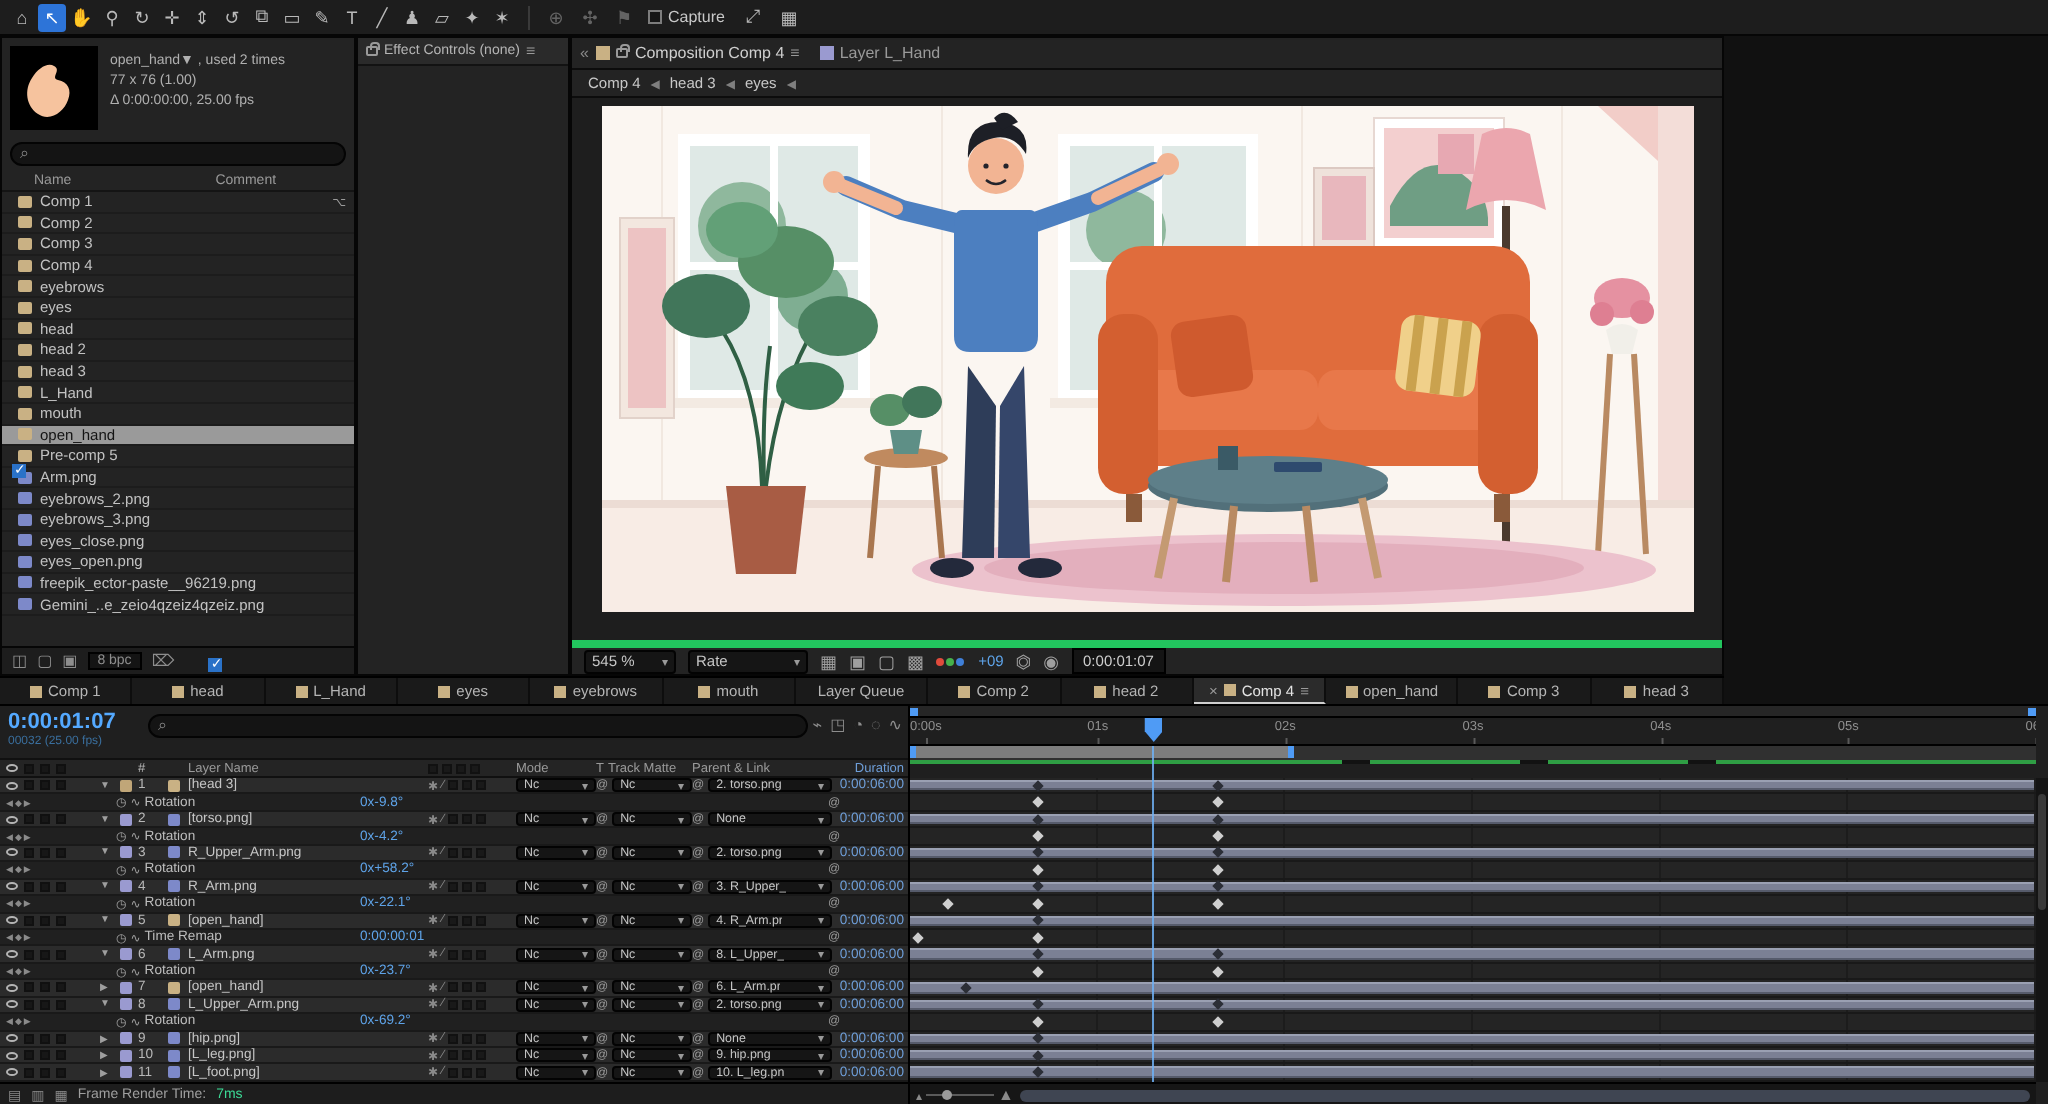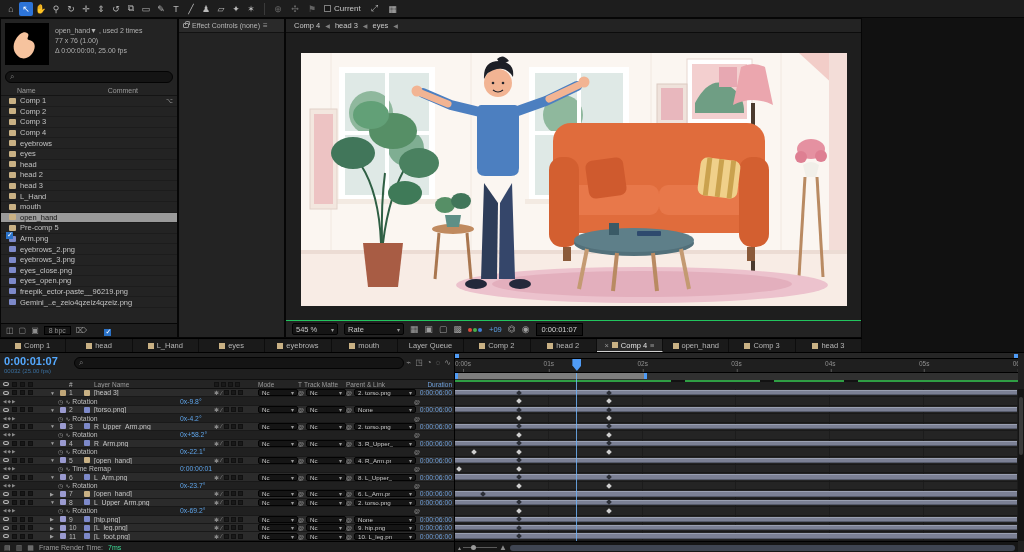--- a/index.html
+++ b/index.html
@@ -51,21 +51,21 @@
 #vtabs{height:16px;background:#232323;border-bottom:1px solid #0c0c0c;display:flex;align-items:center;gap:4px;padding:0 4px;font-size:8px}
 #vtabs .scroll-l::after{content:"«";color:#8a8a8a}
 .vtab{display:flex;align-items:center;gap:3px;color:#cfcfcf}
 .vtab .sq{width:7px;height:7px;background:#c9b184;flex:none}
 .vtab.layer .sq{background:#9a9ad0}
 .vtab:not(.active){color:#9a9a9a}
 #vcrumb{height:14px;display:flex;align-items:center;gap:5px;padding:0 8px;background:#232323;border-bottom:1px solid #0c0c0c;font-size:7.5px}
 #vcrumb .arrow::after{content:"◀";font-size:6px;color:#7f7f7f}
 #canvas-wrap{position:absolute;left:0;right:0;top:30px;bottom:17px;display:flex;align-items:flex-start;justify-content:center;background:#1e1e1e}
 #canvas-wrap svg{margin-top:4px;flex:none}
-#vbottom{position:absolute;left:0;right:0;bottom:0;height:17px;background:#232323;border-top:1px solid #22c55e;display:flex;align-items:center;gap:6px;padding:0 6px;font-size:7.5px}
+#vbottom{position:absolute;left:0;right:0;bottom:0;height:17px;background:#232323;border-top:4px solid #22c55e;display:flex;align-items:center;gap:6px;padding:0 6px;font-size:7.5px}
 #vbottom .dd{height:12px;min-width:46px}
 .vic{color:#9f9f9f;font-size:9px}
 .rgbdots i{display:inline-block;width:4px;height:4px;border-radius:50%;margin-right:1px}
 .exposure{color:#5ea3e8}
 .tcbox{background:#141414;border:1px solid #000;padding:1px 5px;color:#cfcfcf}
 
 #rightpanel{left:862px;top:18px;width:162px;height:334px;background:#232323;border:1px solid #060606;font-size:7.5px}
 .rsec{border-bottom:1px solid #101010}
 .rhdr{height:13px;display:flex;align-items:center;justify-content:space-between;padding:0 5px;color:#c0c0c0;background:#262626;font-size:8px}
 .rbody{padding:2px 5px 4px}
@@ -226,21 +226,21 @@
       </span>
       <span class="tool dim">
         <span>✣</span>
       </span>
       <span class="tool dim">
         <span>⚑</span>
       </span>
     </span>
   <span id="snapwrap">
     <span class="cb"></span>
-    <span>Current</span>
+    <span>Capture</span>
   </span>
   <span style="display:flex;gap:4px;margin-left:6px">
 
   <span class="tool">
         <span>⤢</span>
       </span>
       <span class="tool">
         <span>▦</span>
       </span>
     </span>
@@ -389,20 +389,38 @@
 
 <div id="fxpanel" class="panel">
   <div class="hdr">
     <span class="lockic"></span>
     <span style="font-size:7px">Effect Controls (none)</span>
     <span class="menu-ic"></span>
   </div>
 </div>
 
 <div id="viewer" class="panel">
+  <div id="vtabs">
+    <span class="scroll-l"></span>
+    <span style="display:flex;gap:10px">
+
+    <span class="vtab active">
+          <span class="sq"></span>
+          <span class="lockic"></span>
+          <span>Composition Comp 4</span>
+          <span class="menu-ic"></span>
+        </span>
+        <span class="vtab layer">
+          <span class="sq"></span>
+
+          <span>Layer L_Hand</span>
+
+        </span>
+      </span>
+  </div>
   <div id="vcrumb">
 
   <span style="display:flex;align-items:center;gap:5px">
         <span class="crumb">Comp 4</span>
         <span class="arrow"></span>
       </span>
       <span style="display:flex;align-items:center;gap:5px">
         <span class="crumb">head 3</span>
         <span class="arrow"></span>
       </span>

